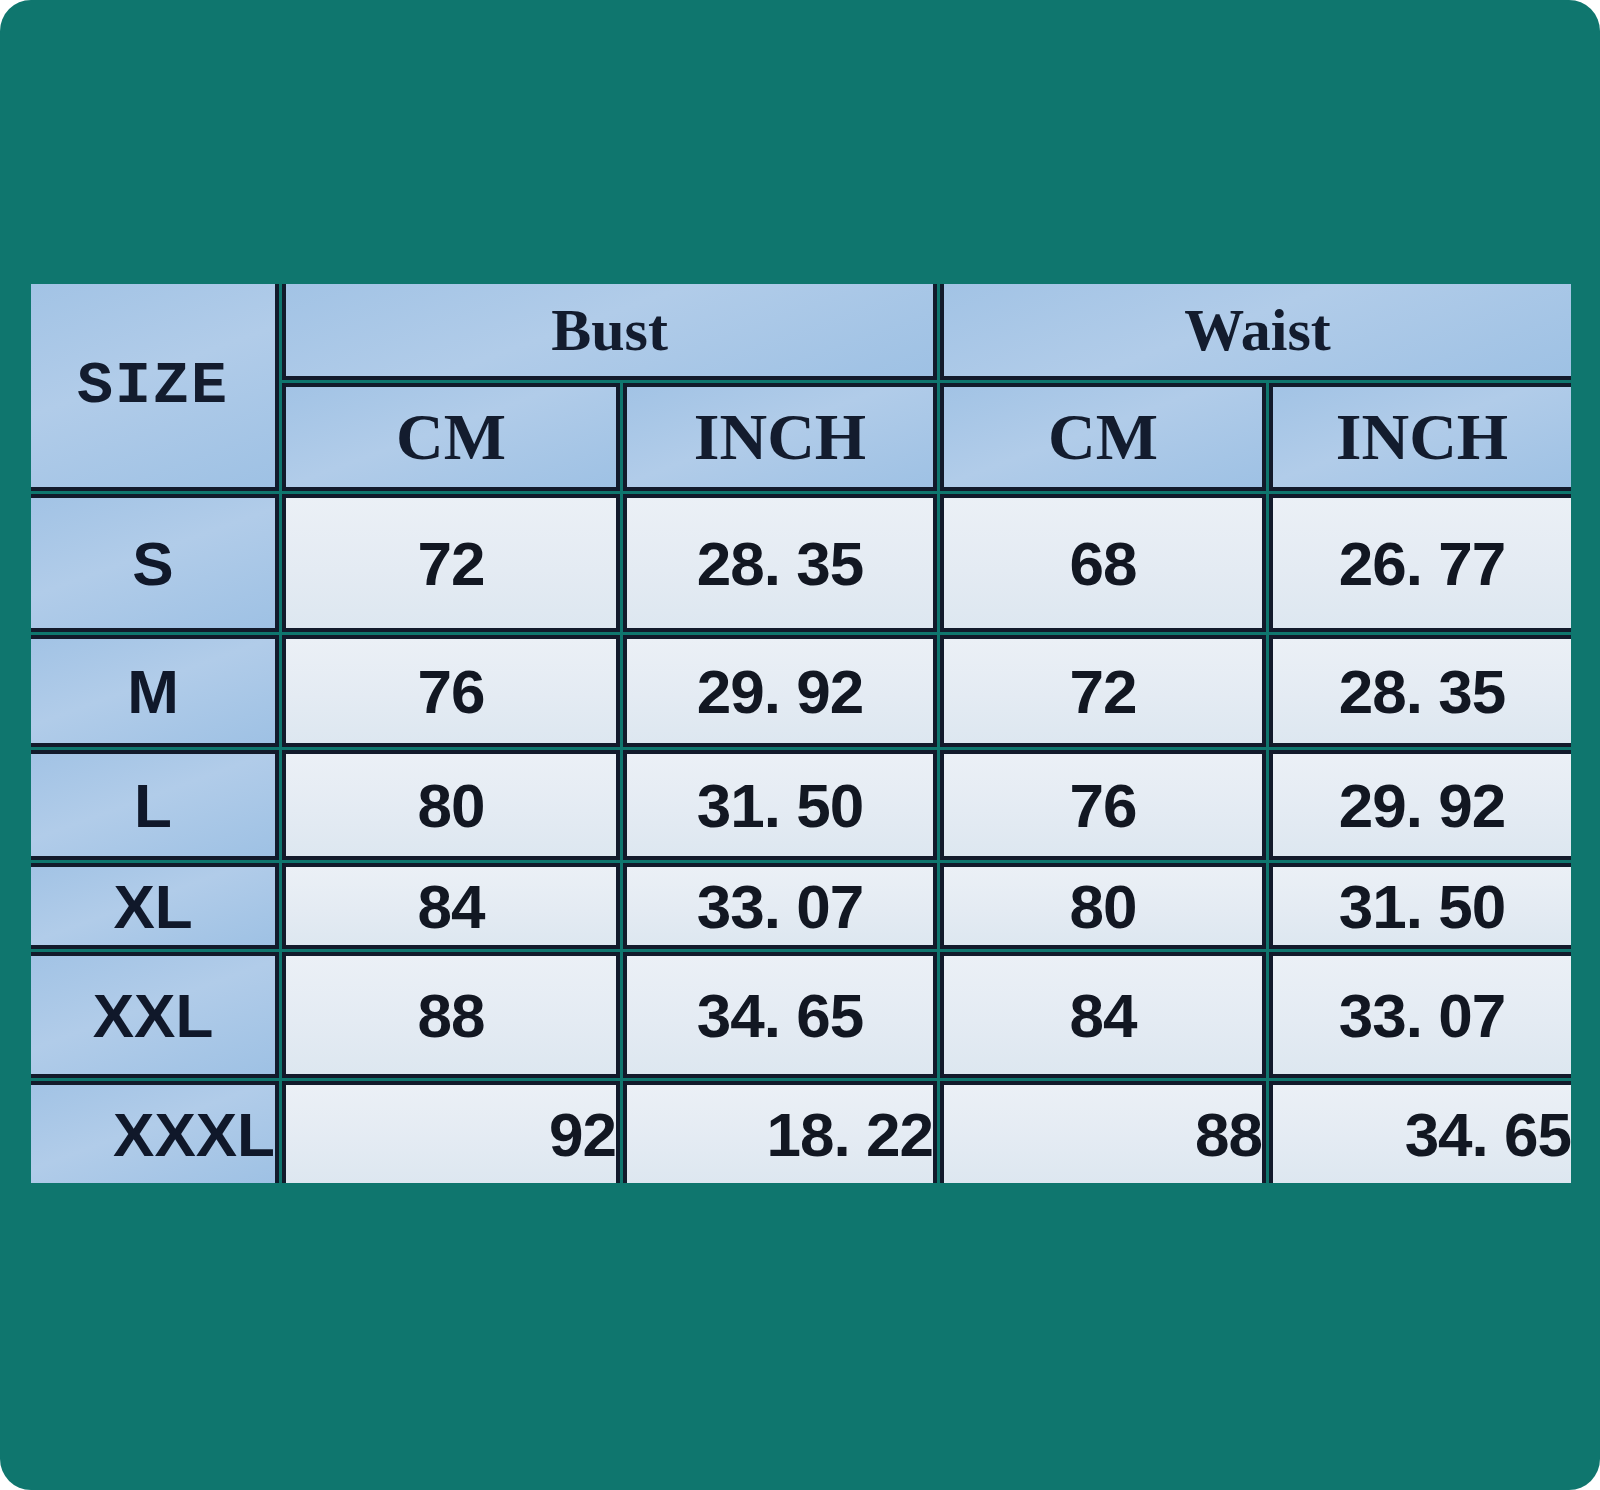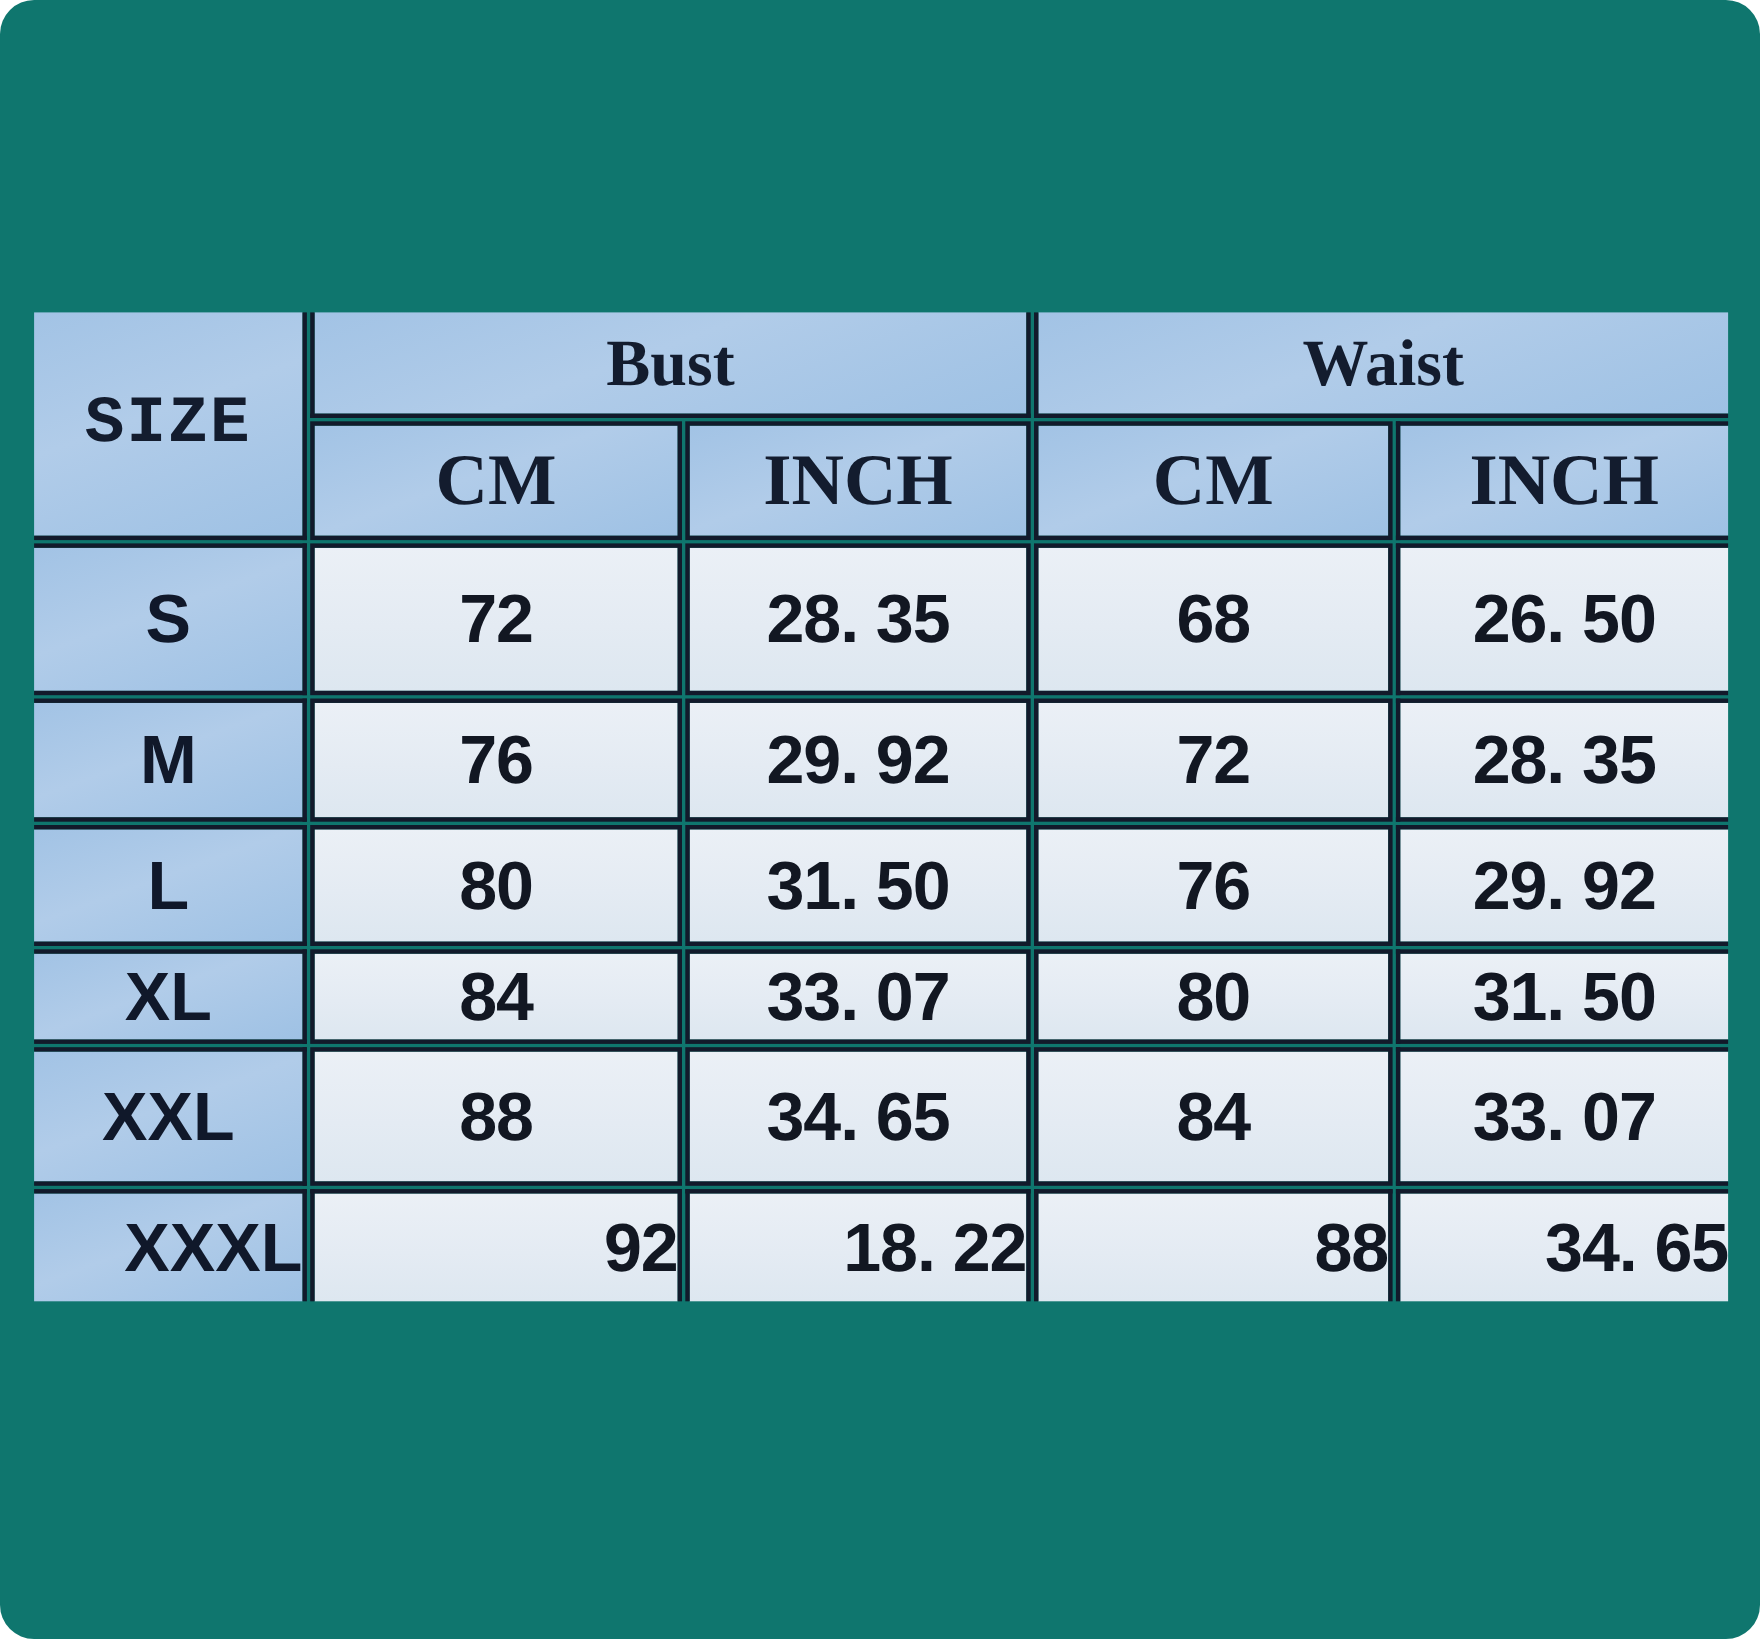--- a/index.html
+++ b/index.html
@@ -112,21 +112,21 @@
       <th class="cell lbl sub">INCH</th>
       <th class="cell lbl sub">CM</th>
       <th class="cell lbl sub last-col">INCH</th>
     </tr>
 
     <tr class="r-0">
       <td class="cell lbl sizecell first-col">S</td>
       <td class="cell val">72</td>
       <td class="cell val">28. 35</td>
       <td class="cell val">68</td>
-      <td class="cell val last-col">26. 50</td>
+      <td class="cell val last-col">26. 77</td>
     </tr>
 
     <tr class="r-1">
       <td class="cell lbl sizecell first-col">M</td>
       <td class="cell val">76</td>
       <td class="cell val">29. 92</td>
       <td class="cell val">72</td>
       <td class="cell val last-col">28. 35</td>
     </tr>
 

